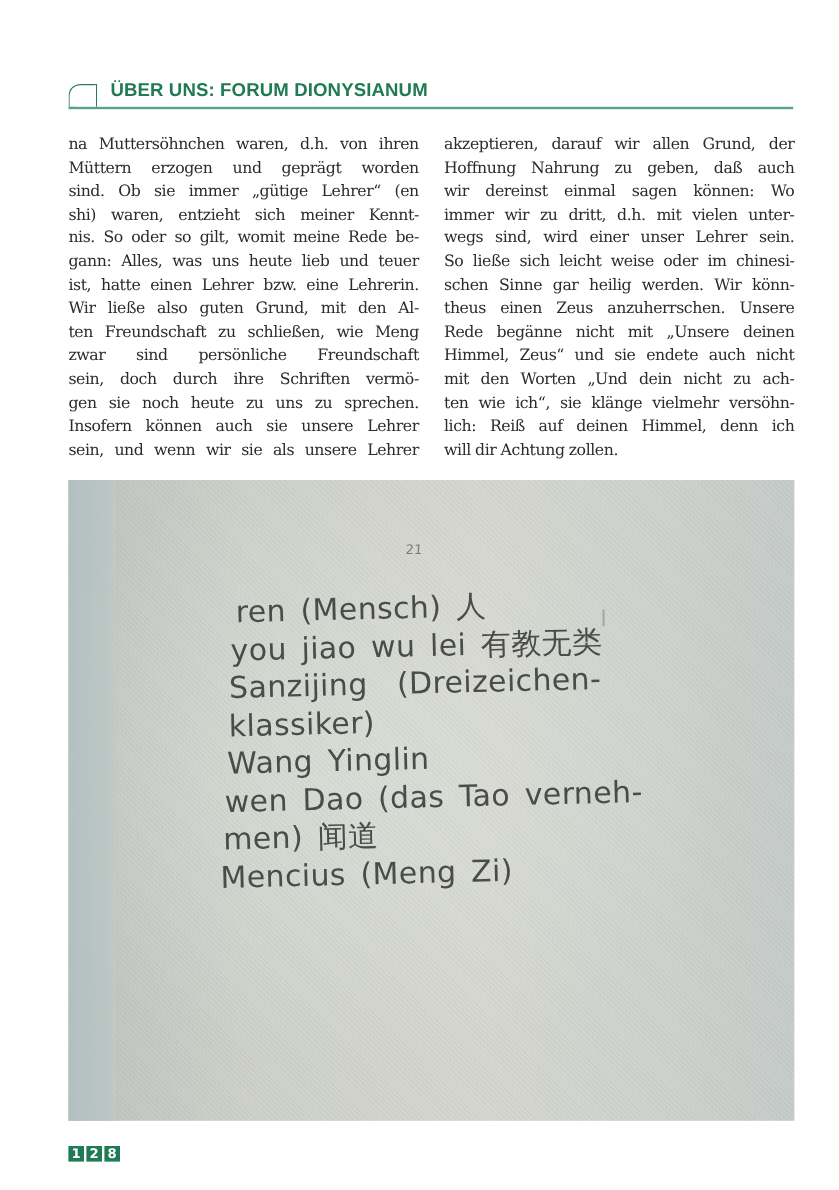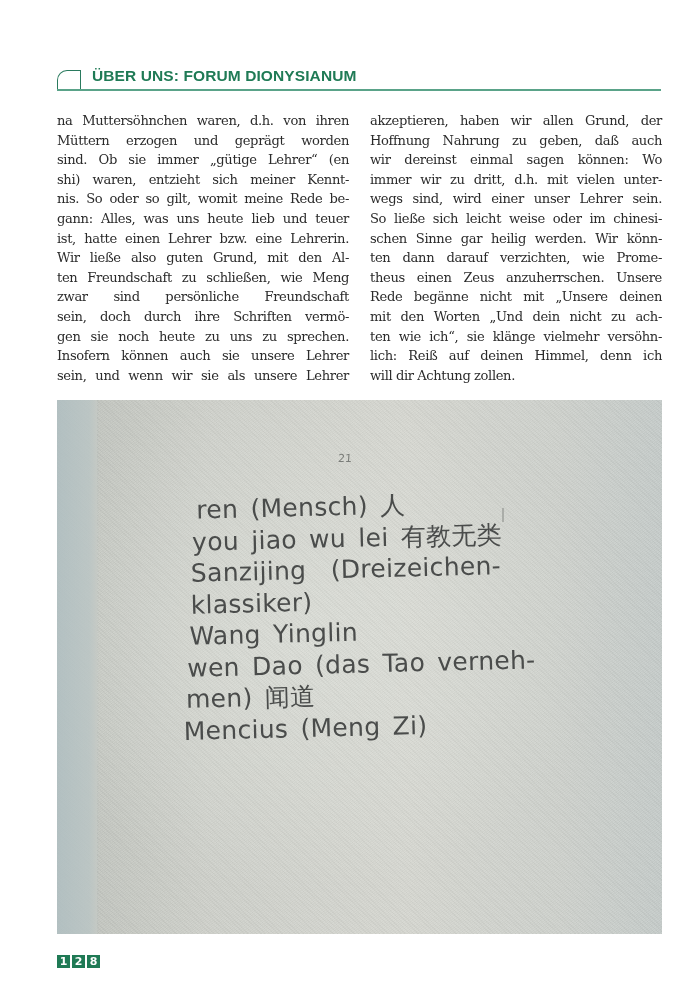--- a/index.html
+++ b/index.html
@@ -203,30 +203,30 @@
     <span class="line">ist, hatte einen Lehrer bzw. eine Lehrerin.</span>
     <span class="line">Wir ließe also guten Grund, mit den Al-</span>
     <span class="line">ten Freundschaft zu schließen, wie Meng</span>
     <span class="line">zwar sind persönliche Freundschaft</span>
     <span class="line">sein, doch durch ihre Schriften vermö-</span>
     <span class="line">gen sie noch heute zu uns zu sprechen.</span>
     <span class="line">Insofern können auch sie unsere Lehrer</span>
     <span class="line">sein, und wenn wir sie als unsere Lehrer</span>
   </div>
   <div class="col col-right">
-    <span class="line">akzeptieren, haben wir allen Grund, der</span>
+    <span class="line">akzeptieren, darauf wir allen Grund, der</span>
     <span class="line">Hoffnung Nahrung zu geben, daß auch</span>
     <span class="line">wir dereinst einmal sagen können: Wo</span>
     <span class="line">immer wir zu dritt, d.h. mit vielen unter-</span>
     <span class="line">wegs sind, wird einer unser Lehrer sein.</span>
     <span class="line">So ließe sich leicht weise oder im chinesi-</span>
     <span class="line">schen Sinne gar heilig werden. Wir könn-</span>
-    <span class="line">ten dann darauf verzichten, wie Prome-</span>
     <span class="line">theus einen Zeus anzuherrschen. Unsere</span>
     <span class="line">Rede begänne nicht mit „Unsere deinen</span>
+    <span class="line">Himmel, Zeus“ und sie endete auch nicht</span>
     <span class="line">mit den Worten „Und dein nicht zu ach-</span>
     <span class="line">ten wie ich“, sie klänge vielmehr versöhn-</span>
     <span class="line">lich: Reiß auf deinen Himmel, denn ich</span>
     <span class="line last">will dir Achtung zollen.</span>
   </div>
 </main>
 
 <figure class="photo" style="margin:0;">
   <div class="photo-edge"></div>
   <div class="photo-pagenum">21</div>

